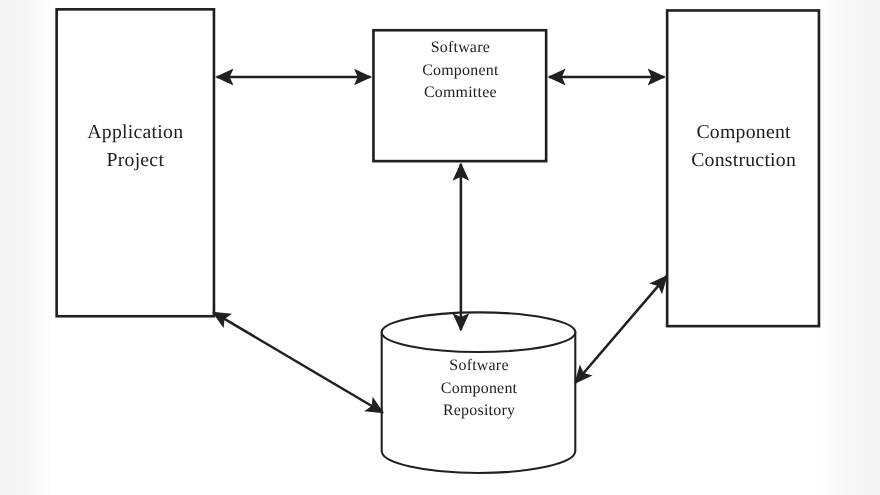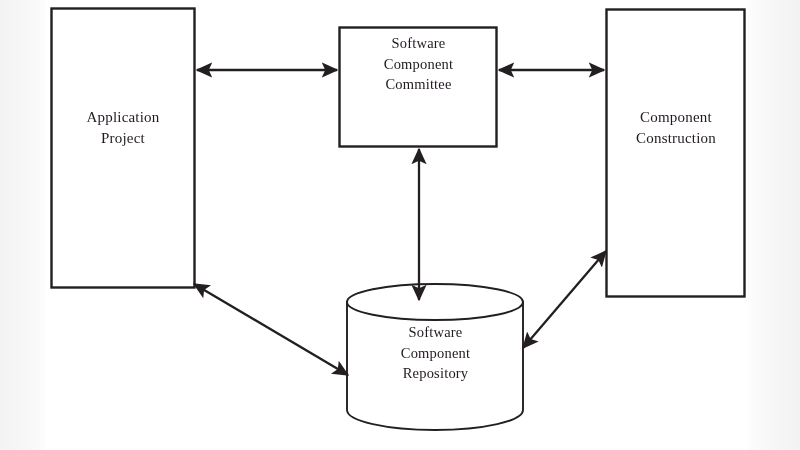--- a/index.html
+++ b/index.html
@@ -43,21 +43,21 @@
     left: 0;
     top: 0;
     width: 800px;
     height: 450px;
   }
 
   .node-label {
     position: absolute;
     text-align: center;
     color: #221a22;
-    font-size: 15px;
+    font-size: 18px;
     line-height: 1.42;
     letter-spacing: .2px;
     white-space: pre-line;
     user-select: none;
   }
 
   
   #label-application-project {
     left: 52px;
     top: 107px;

